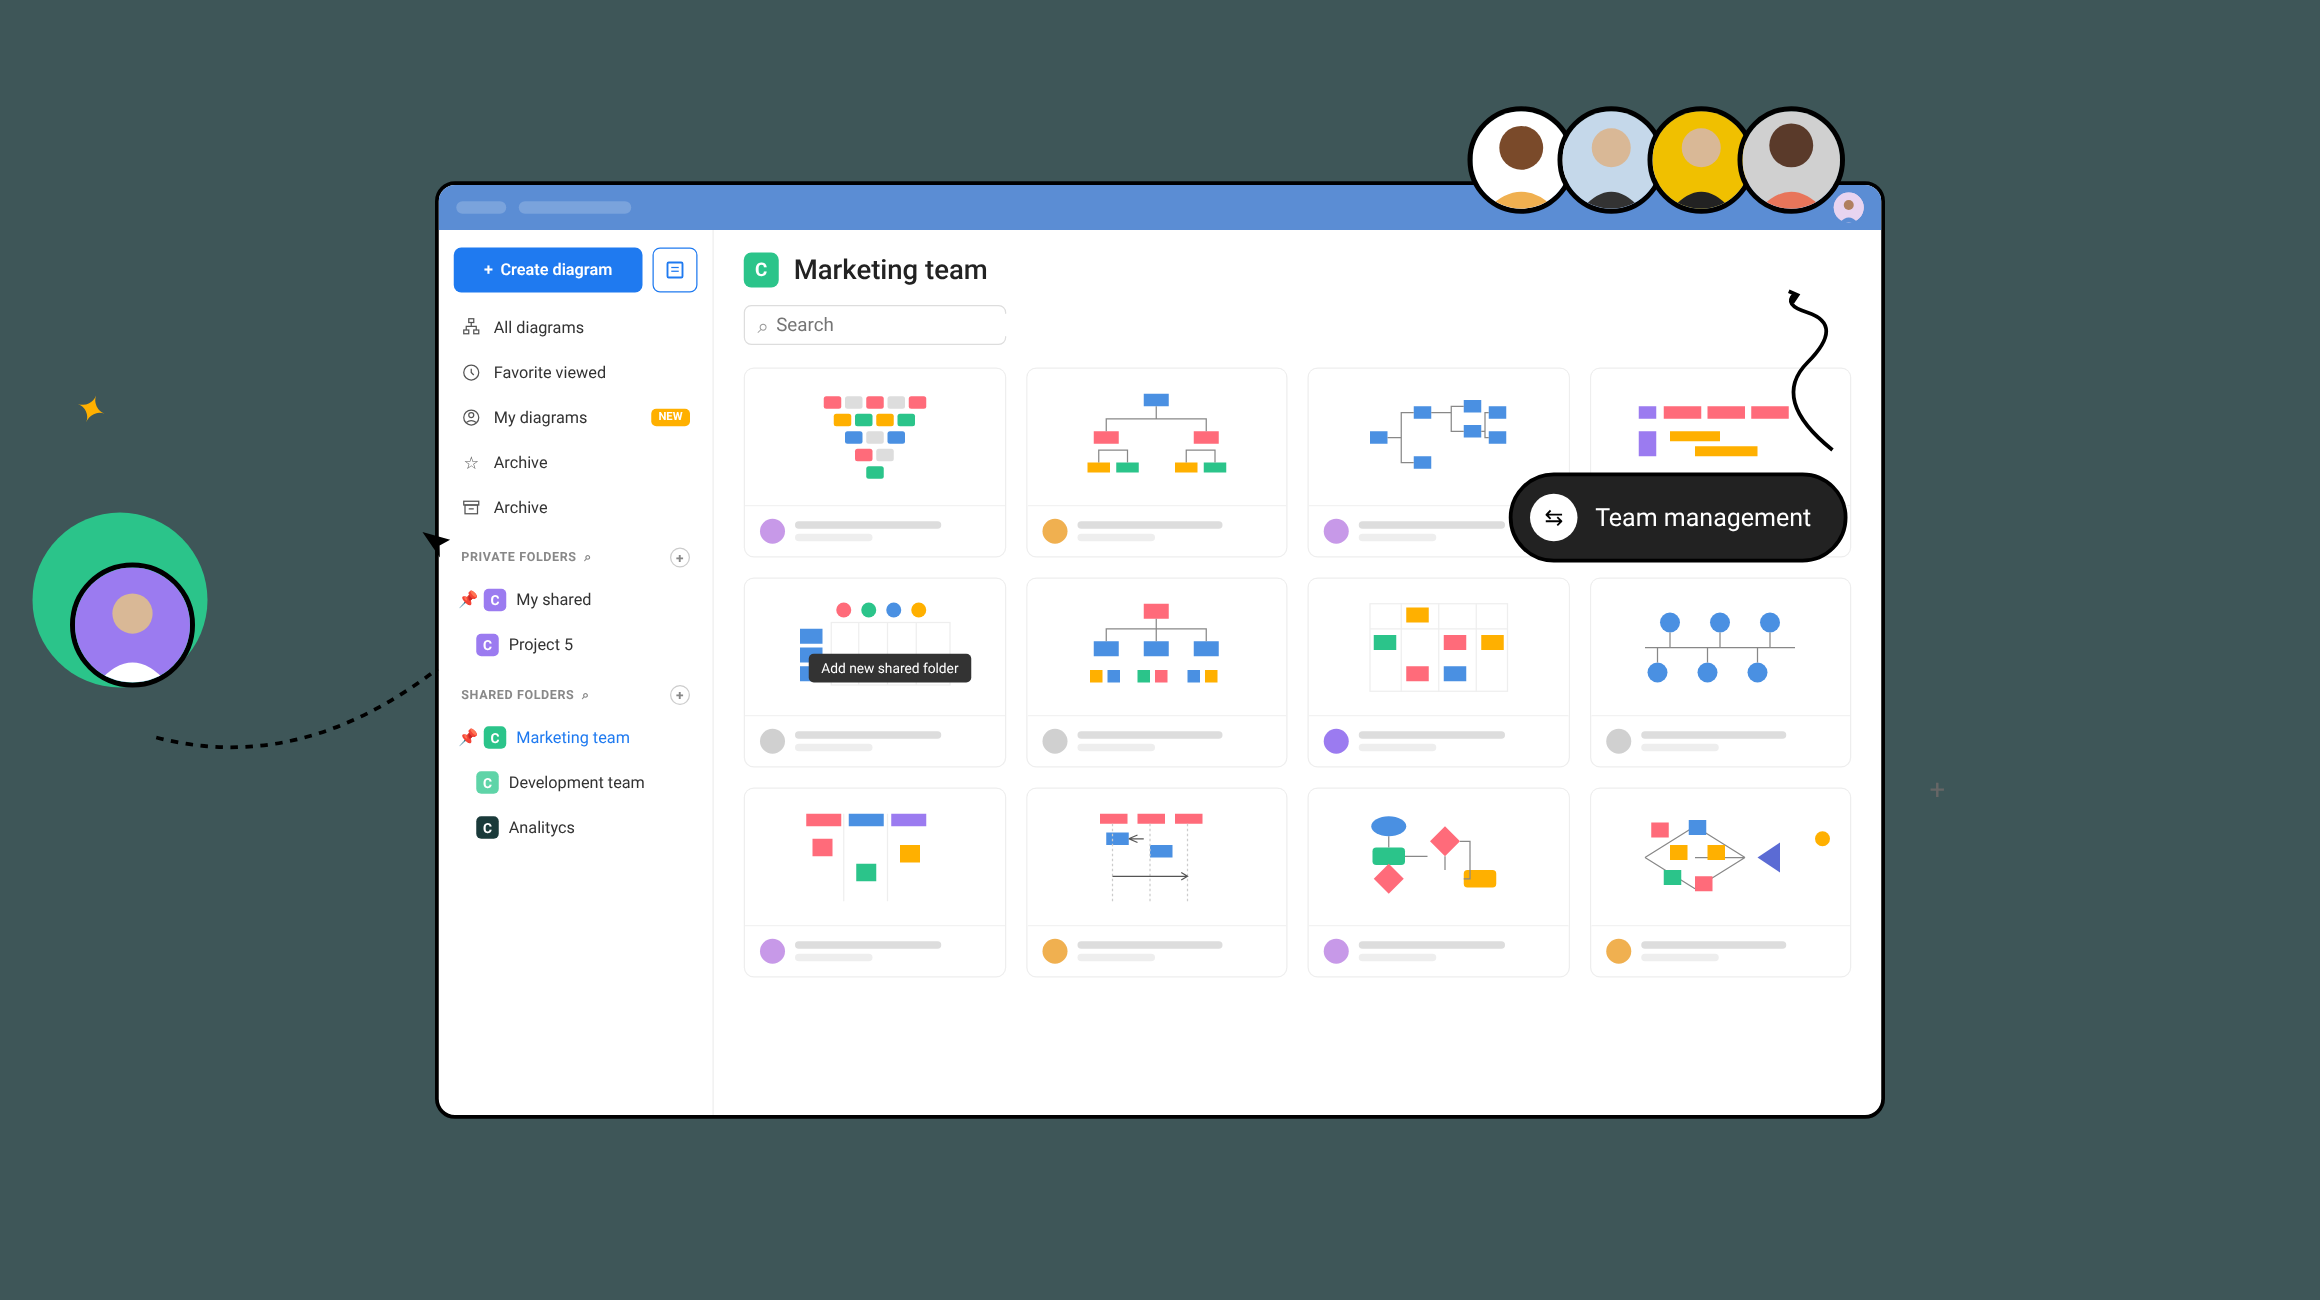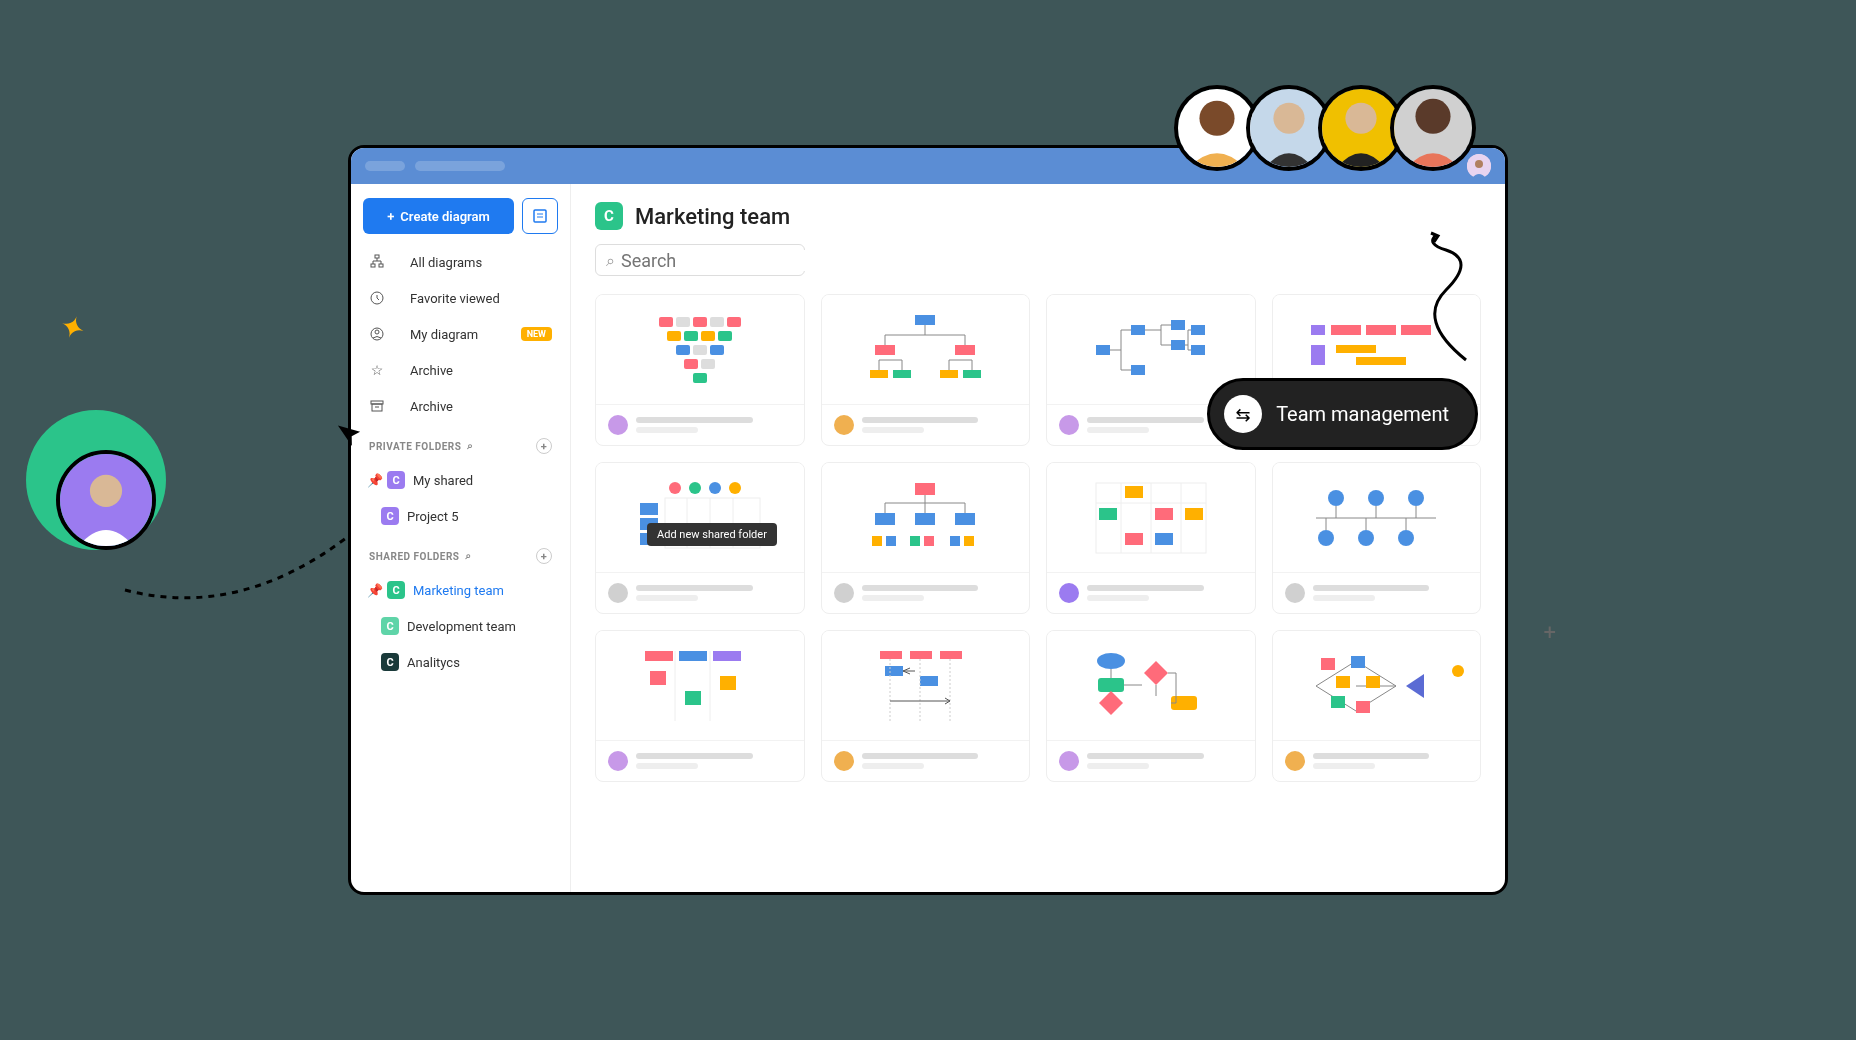--- a/index.html
+++ b/index.html
@@ -6,39 +6,39 @@
 body{background:#3e5658;display:flex;align-items:center;justify-content:center;min-height:100vh;position:relative;overflow:hidden}
 .window{width:1160px;height:750px;background:#fff;border-radius:16px;border:3px solid #000;overflow:hidden;display:flex;flex-direction:column;position:relative}
 .titlebar{height:36px;background:#5b8dd4;display:flex;align-items:center;padding:0 14px;position:relative}
 .titlebar .pill{height:10px;border-radius:5px;background:#7aa3dc;margin-right:10px}
 .titlebar .avatar-small{position:absolute;right:14px;width:24px;height:24px;border-radius:50%;background:#e8d4f0}
 .body{flex:1;display:flex;min-height:0}
 .sidebar{width:220px;border-right:1px solid #eee;padding:14px 12px;display:flex;flex-direction:column;gap:4px;font-size:13px}
 .create-row{display:flex;gap:8px;margin-bottom:8px}
 .btn-create{flex:1;background:#1f7af0;color:#fff;border:none;border-radius:6px;height:36px;font-size:13px;font-weight:600;display:flex;align-items:center;justify-content:center;gap:6px;cursor:pointer}
 .btn-square{width:36px;height:36px;border:1px solid #1f7af0;border-radius:6px;background:#fff;color:#1f7af0;display:flex;align-items:center;justify-content:center;cursor:pointer}
-.nav-item{display:flex;align-items:center;gap:25px;padding:8px 6px;color:#333;cursor:pointer;border-radius:4px;position:relative}
+.nav-item{display:flex;align-items:center;gap:10px;padding:8px 6px;color:#333;cursor:pointer;border-radius:4px;position:relative}
 .nav-item .ico{width:16px;height:16px;display:flex;align-items:center;justify-content:center;color:#555;font-size:14px}
 .badge-new{background:#ffb000;color:#fff;font-size:9px;font-weight:700;padding:2px 6px;border-radius:4px;margin-left:auto}
 .section-header{display:flex;align-items:center;gap:6px;padding:12px 6px 6px;font-size:10px;font-weight:700;letter-spacing:.5px;color:#888;text-transform:uppercase}
 .section-header .plus{margin-left:auto;cursor:pointer;color:#888;width:16px;height:16px;border:1px solid #ccc;border-radius:50%;display:flex;align-items:center;justify-content:center;font-size:11px}
 .folder-item{display:flex;align-items:center;gap:8px;padding:7px 6px 7px 18px;cursor:pointer;border-radius:4px;color:#333}
 .folder-item.active{color:#1f7af0}
 .folder-badge{width:18px;height:18px;border-radius:4px;display:flex;align-items:center;justify-content:center;color:#fff;font-size:11px;font-weight:700}
 .folder-badge.purple{background:#9b7bf0}
 .folder-badge.teal{background:#2bc48a}
 .folder-badge.teal-light{background:#5fd4a8}
 .folder-badge.dark{background:#1a3a3a}
 .pin-ico{width:12px;color:#aaa;margin-left:-14px}
 .main{flex:1;padding:18px 24px;overflow:auto}
 .page-header{display:flex;align-items:center;gap:12px;margin-bottom:14px}
 .page-badge{width:28px;height:28px;background:#2bc48a;border-radius:6px;display:flex;align-items:center;justify-content:center;color:#fff;font-weight:700;font-size:15px}
 .page-title{font-size:22px;font-weight:500;color:#222}
 .search-bar{width:210px;height:32px;border:1px solid #ddd;border-radius:6px;display:flex;align-items:center;padding:0 10px;gap:6px;margin-bottom:18px}
-.search-bar input{border:none;outline:none;flex:1;font-size:18px;color:#15803d}
+.search-bar input{border:none;outline:none;flex:1;font-size:15px;color:#15803d}
 .grid{display:grid;grid-template-columns:repeat(4,1fr);gap:16px}
 .card{background:#fff;border:1px solid #eee;border-radius:8px;overflow:hidden;cursor:pointer;transition:box-shadow .2s}
 .thumb{height:110px;background:#fff;display:flex;align-items:center;justify-content:center;border-bottom:1px solid #f2f2f2}
 .card-footer{padding:10px 12px;display:flex;align-items:center;gap:8px}
 .card-avatar{width:20px;height:20px;border-radius:50%;flex-shrink:0}
 .card-lines{flex:1;display:flex;flex-direction:column;gap:4px}
 .line{height:6px;border-radius:3px;background:#ddd}
 .line.short{width:40%;background:#eee}
 .line.long{width:75%}
 .tooltip{position:absolute;background:#333;color:#fff;font-size:11px;padding:5px 10px;border-radius:4px;white-space:nowrap;z-index:10;left:296px;top:375px}
@@ -133,21 +133,21 @@
         <span>Favorite viewed</span>
       </div>
       <div class="nav-item">
         <span class="ico">
             <svg width="16" height="16" viewBox="0 0 16 16">
               <circle cx="8" cy="8" r="6" stroke="#555" fill="none"></circle>
               <circle cx="8" cy="6" r="2" stroke="#555" fill="none"></circle>
               <path d="M4 12 Q8 9 12 12" stroke="#555" fill="none"></path>
             </svg>
           </span>
-        <span>My diagram</span>
+        <span>My diagrams</span>
         <span class="badge-new">NEW</span>
       </div>
       <div class="nav-item">
         <span class="ico">☆</span>
         <span>Archive</span>
       </div>
       <div class="nav-item">
         <span class="ico">
             <svg width="16" height="16" viewBox="0 0 16 16">
               <rect x="2" y="3" width="12" height="3" stroke="#555" fill="none"></rect>

